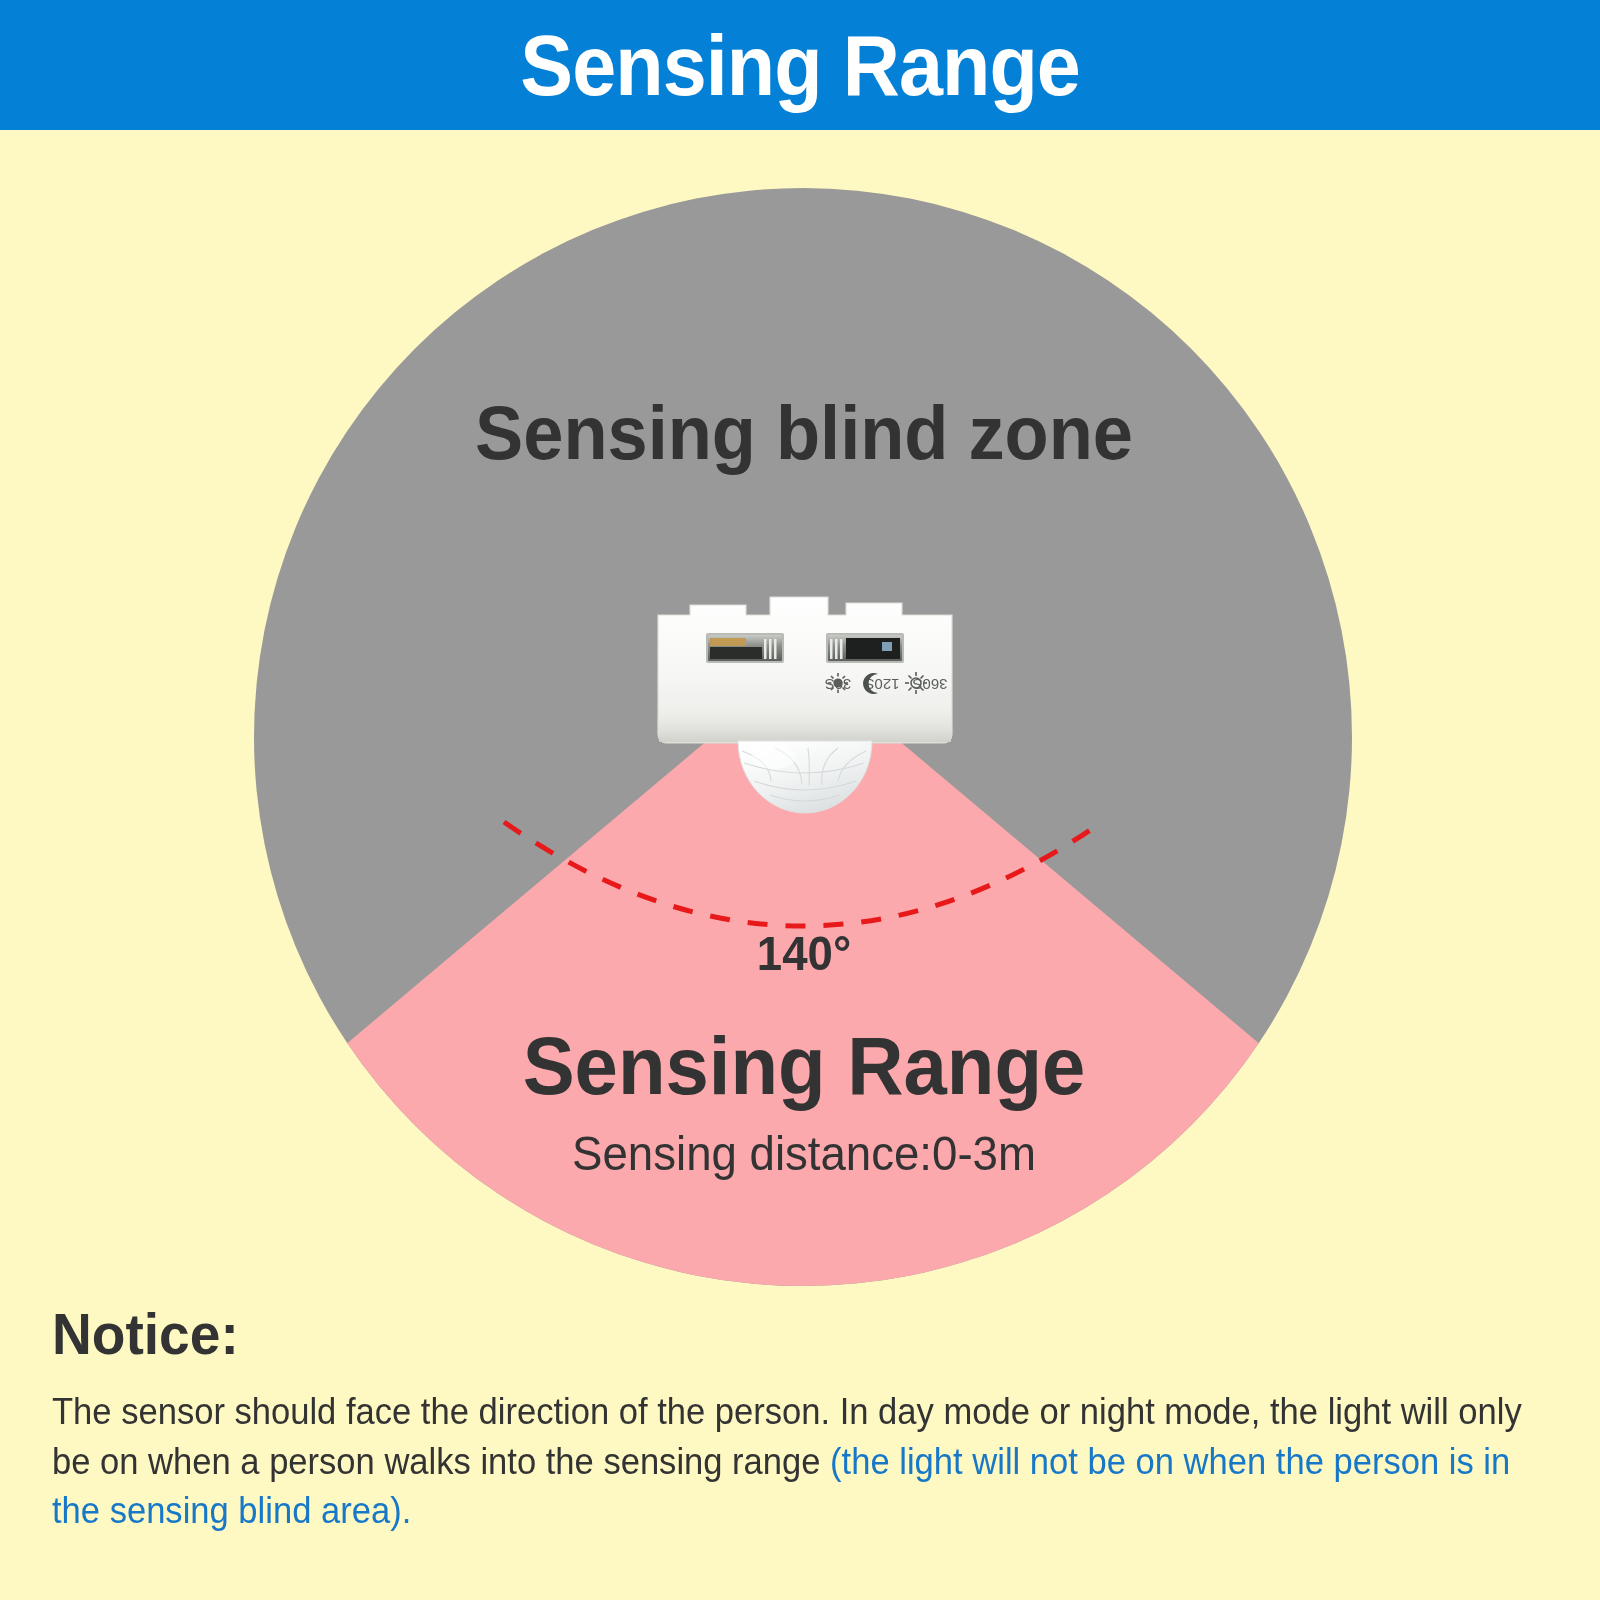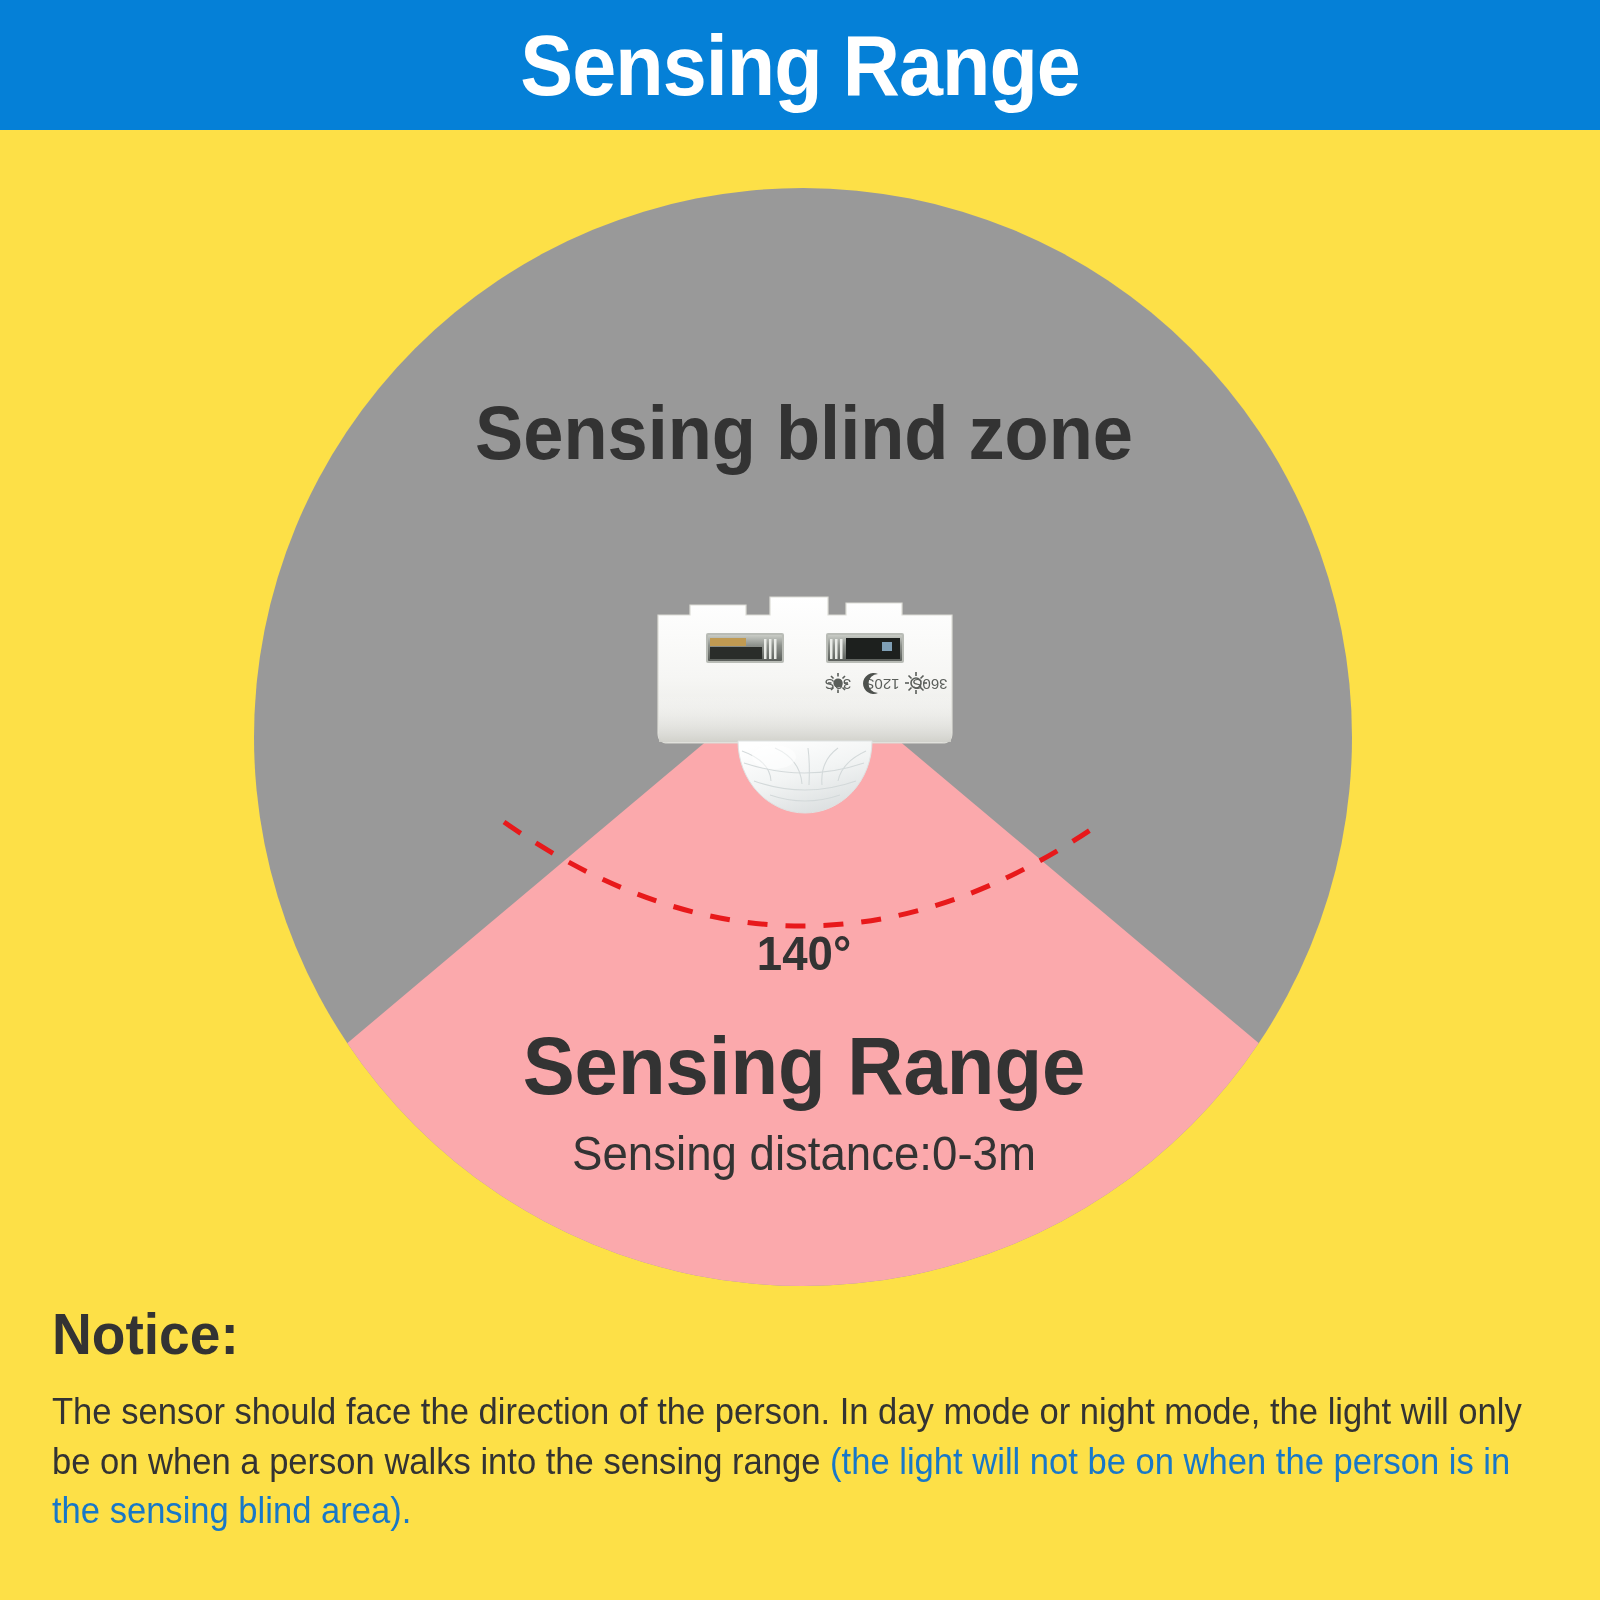--- a/index.html
+++ b/index.html
@@ -5,21 +5,21 @@
   * { margin:0; padding:0; box-sizing:border-box; }
   html, body {
     width:1600px; height:1600px;
     background:#ffffff;
     font-family:"Liberation Sans", sans-serif;
     overflow:hidden;
   }
   #page {
     position:relative;
     width:1600px; height:1600px;
-    background:#fde047;
+    background:#fef9c3;
   }
 
   
   #header {
     position:absolute; left:0; top:0;
     width:1600px; height:130px;
     background:#0580d7;
     display:flex; align-items:center; justify-content:center;
   }
   #header-title {

